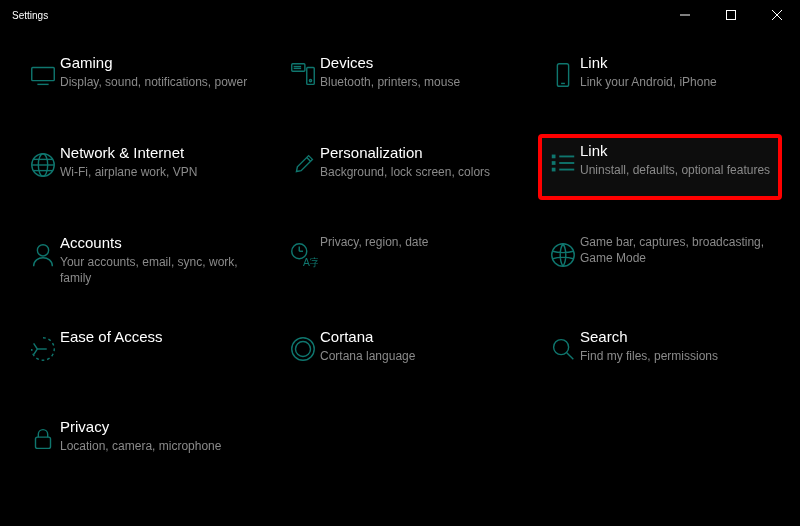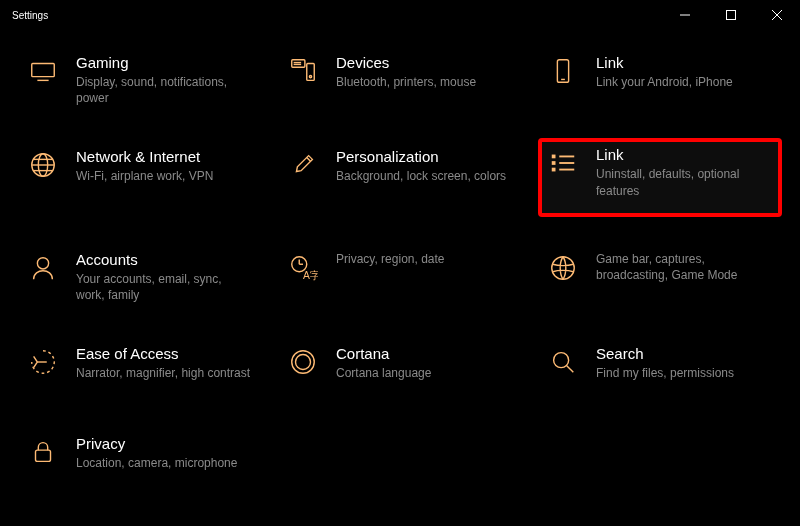--- a/index.html
+++ b/index.html
@@ -50,24 +50,23 @@
     outline-offset: -2px;
     background: #0d0d0d;
     padding-bottom: 16px;
     margin-top: -2px;
   }
   .tile-icon {
     width: 34px;
     height: 34px;
     flex: 0 0 34px;
     display: flex;
-    align-items: flex-start;
+    align-items: flex-end;
     justify-content: center;
-    color: #fdba74;
-    margin-right: 16px;
+    color: #0f766e;
     margin-top: 2px;
   }
   .tile-icon svg { stroke: currentColor; fill: none; stroke-width: 1.5; }
   .tile-text { flex: 1; }
   .tile-title {
     font-size: 15px;
     font-weight: 400;
     color: #ffffff;
     margin-bottom: 3px;
   }
@@ -236,21 +235,20 @@
     <div class="tile">
       <div class="tile-icon">
         <svg viewBox="0 0 32 32" width="30" height="30">
             <path d="M16 4 A12 12 0 1 1 4 16" stroke-dasharray="3 3"></path>
             <polyline points="6,10 10,16 6,22"></polyline>
             <line x1="10" y1="16" x2="20" y2="16"></line>
           </svg>
       </div>
       <div class="tile-text">
         <div class="tile-title">Ease of Access</div>
-        <div class="tile-desc">Narrator, magnifier, high contrast</div>
       </div>
     </div>
 
     <div class="tile">
       <div class="tile-icon">
         <svg viewBox="0 0 32 32" width="30" height="30">
             <circle cx="16" cy="16" r="12"></circle>
             <circle cx="16" cy="16" r="8"></circle>
           </svg>
       </div>

